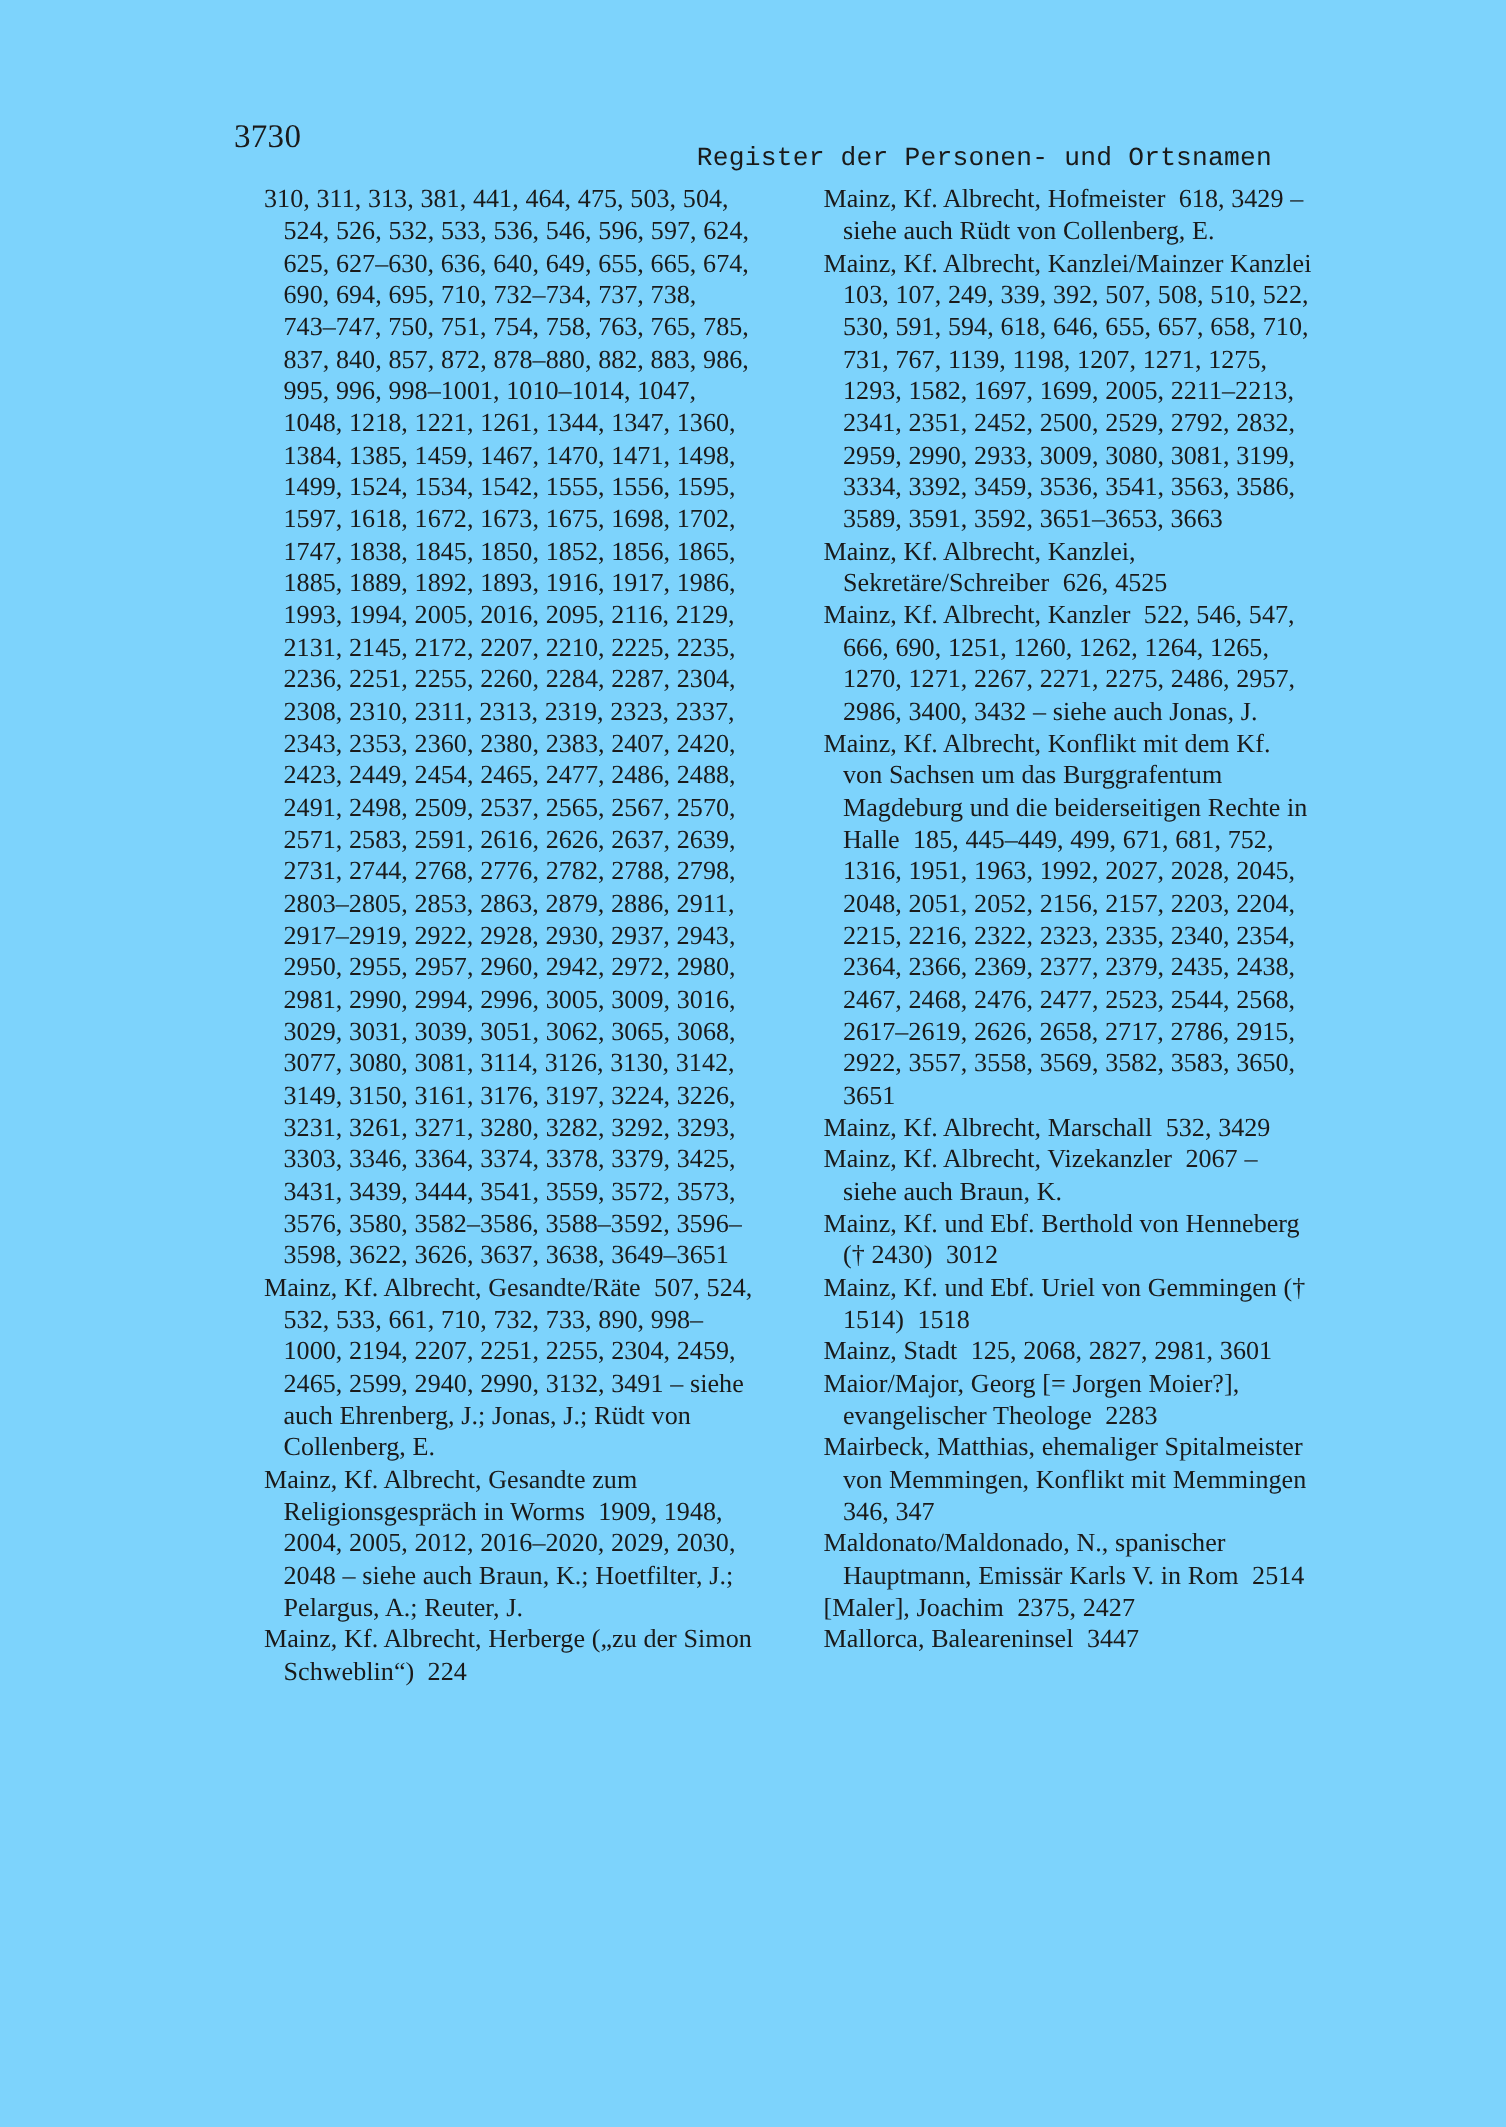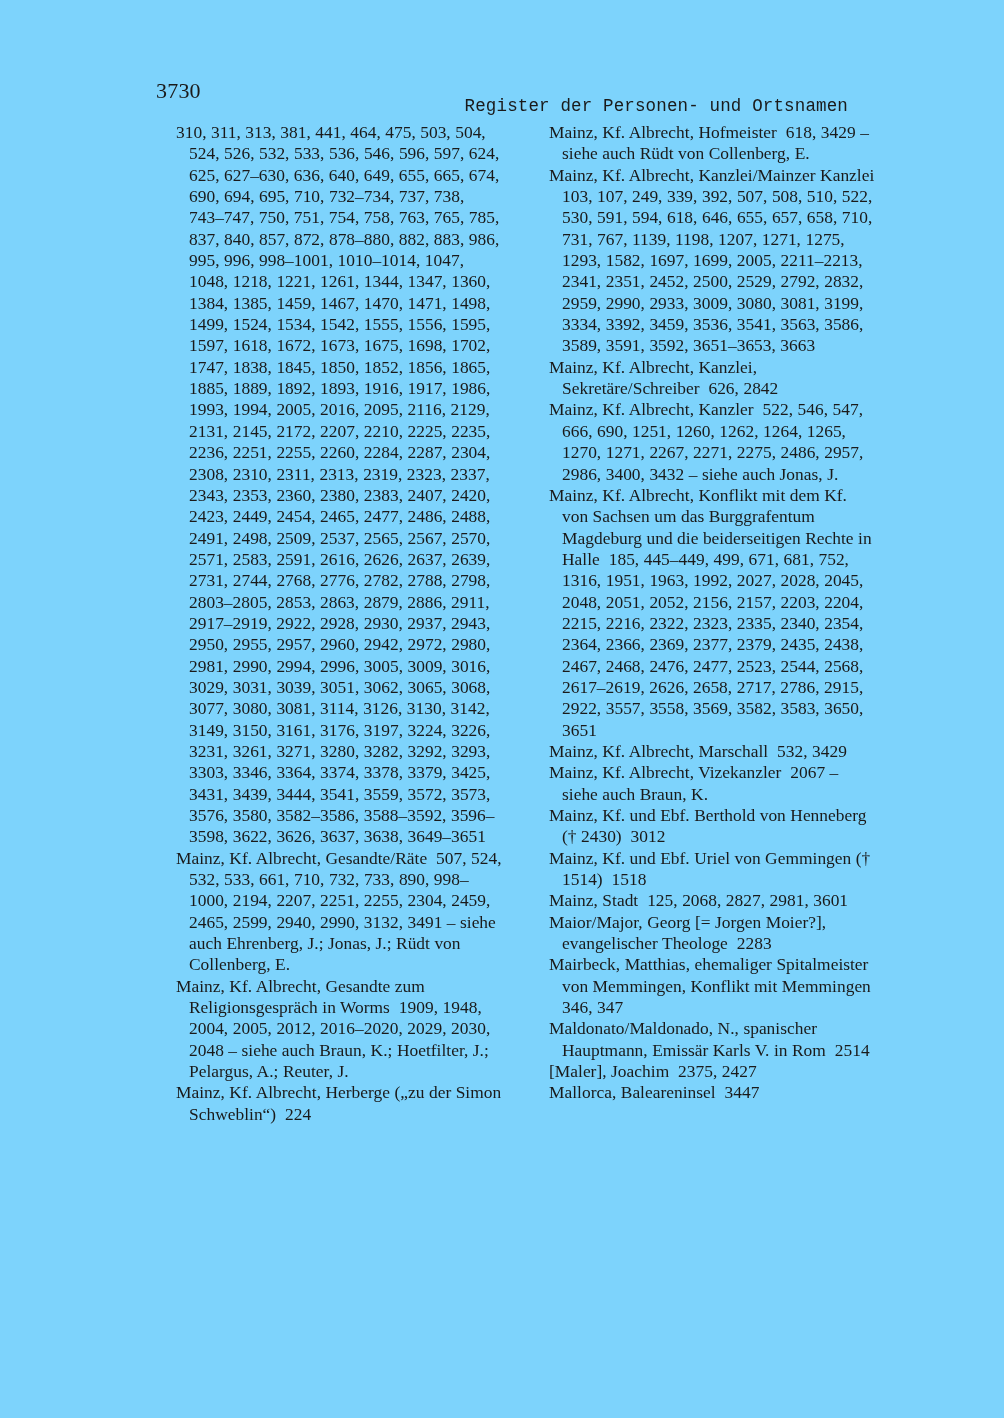--- a/index.html
+++ b/index.html
@@ -92,21 +92,21 @@
     <div class="column">
       <p class="entry">310, 311, 313, 381, 441, 464, 475, 503, 504, 524, 526, 532, 533, 536, 546, 596, 597, 624, 625, 627–630, 636, 640, 649, 655, 665, 674, 690, 694, 695, 710, 732–734, 737, 738, 743–747, 750, 751, 754, 758, 763, 765, 785, 837, 840, 857, 872, 878–880, 882, 883, 986, 995, 996, 998–1001, 1010–1014, 1047, 1048, 1218, 1221, 1261, 1344, 1347, 1360, 1384, 1385, 1459, 1467, 1470, 1471, 1498, 1499, 1524, 1534, 1542, 1555, 1556, 1595, 1597, 1618, 1672, 1673, 1675, 1698, 1702, 1747, 1838, 1845, 1850, 1852, 1856, 1865, 1885, 1889, 1892, 1893, 1916, 1917, 1986, 1993, 1994, 2005, 2016, 2095, 2116, 2129, 2131, 2145, 2172, 2207, 2210, 2225, 2235, 2236, 2251, 2255, 2260, 2284, 2287, 2304, 2308, 2310, 2311, 2313, 2319, 2323, 2337, 2343, 2353, 2360, 2380, 2383, 2407, 2420, 2423, 2449, 2454, 2465, 2477, 2486, 2488, 2491, 2498, 2509, 2537, 2565, 2567, 2570, 2571, 2583, 2591, 2616, 2626, 2637, 2639, 2731, 2744, 2768, 2776, 2782, 2788, 2798, 2803–2805, 2853, 2863, 2879, 2886, 2911, 2917–2919, 2922, 2928, 2930, 2937, 2943, 2950, 2955, 2957, 2960, 2942, 2972, 2980, 2981, 2990, 2994, 2996, 3005, 3009, 3016, 3029, 3031, 3039, 3051, 3062, 3065, 3068, 3077, 3080, 3081, 3114, 3126, 3130, 3142, 3149, 3150, 3161, 3176, 3197, 3224, 3226, 3231, 3261, 3271, 3280, 3282, 3292, 3293, 3303, 3346, 3364, 3374, 3378, 3379, 3425, 3431, 3439, 3444, 3541, 3559, 3572, 3573, 3576, 3580, 3582–3586, 3588–3592, 3596–3598, 3622, 3626, 3637, 3638, 3649–3651</p>
       <p class="entry">Mainz, Kf. Albrecht, Gesandte/Räte  507, 524, 532, 533, 661, 710, 732, 733, 890, 998–1000, 2194, 2207, 2251, 2255, 2304, 2459, 2465, 2599, 2940, 2990, 3132, 3491 – siehe auch Ehrenberg, J.; Jonas, J.; Rüdt von Collenberg, E.</p>
       <p class="entry">Mainz, Kf. Albrecht, Gesandte zum Religionsgespräch in Worms  1909, 1948, 2004, 2005, 2012, 2016–2020, 2029, 2030, 2048 – siehe auch Braun, K.; Hoetfilter, J.; Pelargus, A.; Reuter, J.</p>
       <p class="entry">Mainz, Kf. Albrecht, Herberge („zu der Simon Schweblin“)  224</p>
     </div>
 
     <div class="column">
       <p class="entry">Mainz, Kf. Albrecht, Hofmeister  618, 3429 – siehe auch Rüdt von Collenberg, E.</p>
       <p class="entry">Mainz, Kf. Albrecht, Kanzlei/Mainzer Kanzlei 103, 107, 249, 339, 392, 507, 508, 510, 522, 530, 591, 594, 618, 646, 655, 657, 658, 710, 731, 767, 1139, 1198, 1207, 1271, 1275, 1293, 1582, 1697, 1699, 2005, 2211–2213, 2341, 2351, 2452, 2500, 2529, 2792, 2832, 2959, 2990, 2933, 3009, 3080, 3081, 3199, 3334, 3392, 3459, 3536, 3541, 3563, 3586, 3589, 3591, 3592, 3651–3653, 3663</p>
-      <p class="entry">Mainz, Kf. Albrecht, Kanzlei, Sekretäre/Schreiber  626, 2842</p>
+      <p class="entry">Mainz, Kf. Albrecht, Kanzlei, Sekretäre/Schreiber  626, 4525</p>
       <p class="entry">Mainz, Kf. Albrecht, Kanzler  522, 546, 547, 666, 690, 1251, 1260, 1262, 1264, 1265, 1270, 1271, 2267, 2271, 2275, 2486, 2957, 2986, 3400, 3432 – siehe auch Jonas, J.</p>
       <p class="entry">Mainz, Kf. Albrecht, Konflikt mit dem Kf. von Sachsen um das Burggrafentum Magdeburg und die beiderseitigen Rechte in Halle  185, 445–449, 499, 671, 681, 752, 1316, 1951, 1963, 1992, 2027, 2028, 2045, 2048, 2051, 2052, 2156, 2157, 2203, 2204, 2215, 2216, 2322, 2323, 2335, 2340, 2354, 2364, 2366, 2369, 2377, 2379, 2435, 2438, 2467, 2468, 2476, 2477, 2523, 2544, 2568, 2617–2619, 2626, 2658, 2717, 2786, 2915, 2922, 3557, 3558, 3569, 3582, 3583, 3650, 3651</p>
       <p class="entry">Mainz, Kf. Albrecht, Marschall  532, 3429</p>
       <p class="entry">Mainz, Kf. Albrecht, Vizekanzler  2067 – siehe auch Braun, K.</p>
       <p class="entry">Mainz, Kf. und Ebf. Berthold von Henneberg († 2430)  3012</p>
       <p class="entry">Mainz, Kf. und Ebf. Uriel von Gemmingen († 1514)  1518</p>
       <p class="entry">Mainz, Stadt  125, 2068, 2827, 2981, 3601</p>
       <p class="entry">Maior/Major, Georg [= Jorgen Moier?], evangelischer Theologe  2283</p>
       <p class="entry">Mairbeck, Matthias, ehemaliger Spitalmeister von Memmingen, Konflikt mit Memmingen  346, 347</p>
       <p class="entry">Maldonato/Maldonado, N., spanischer Hauptmann, Emissär Karls V. in Rom  2514</p>

